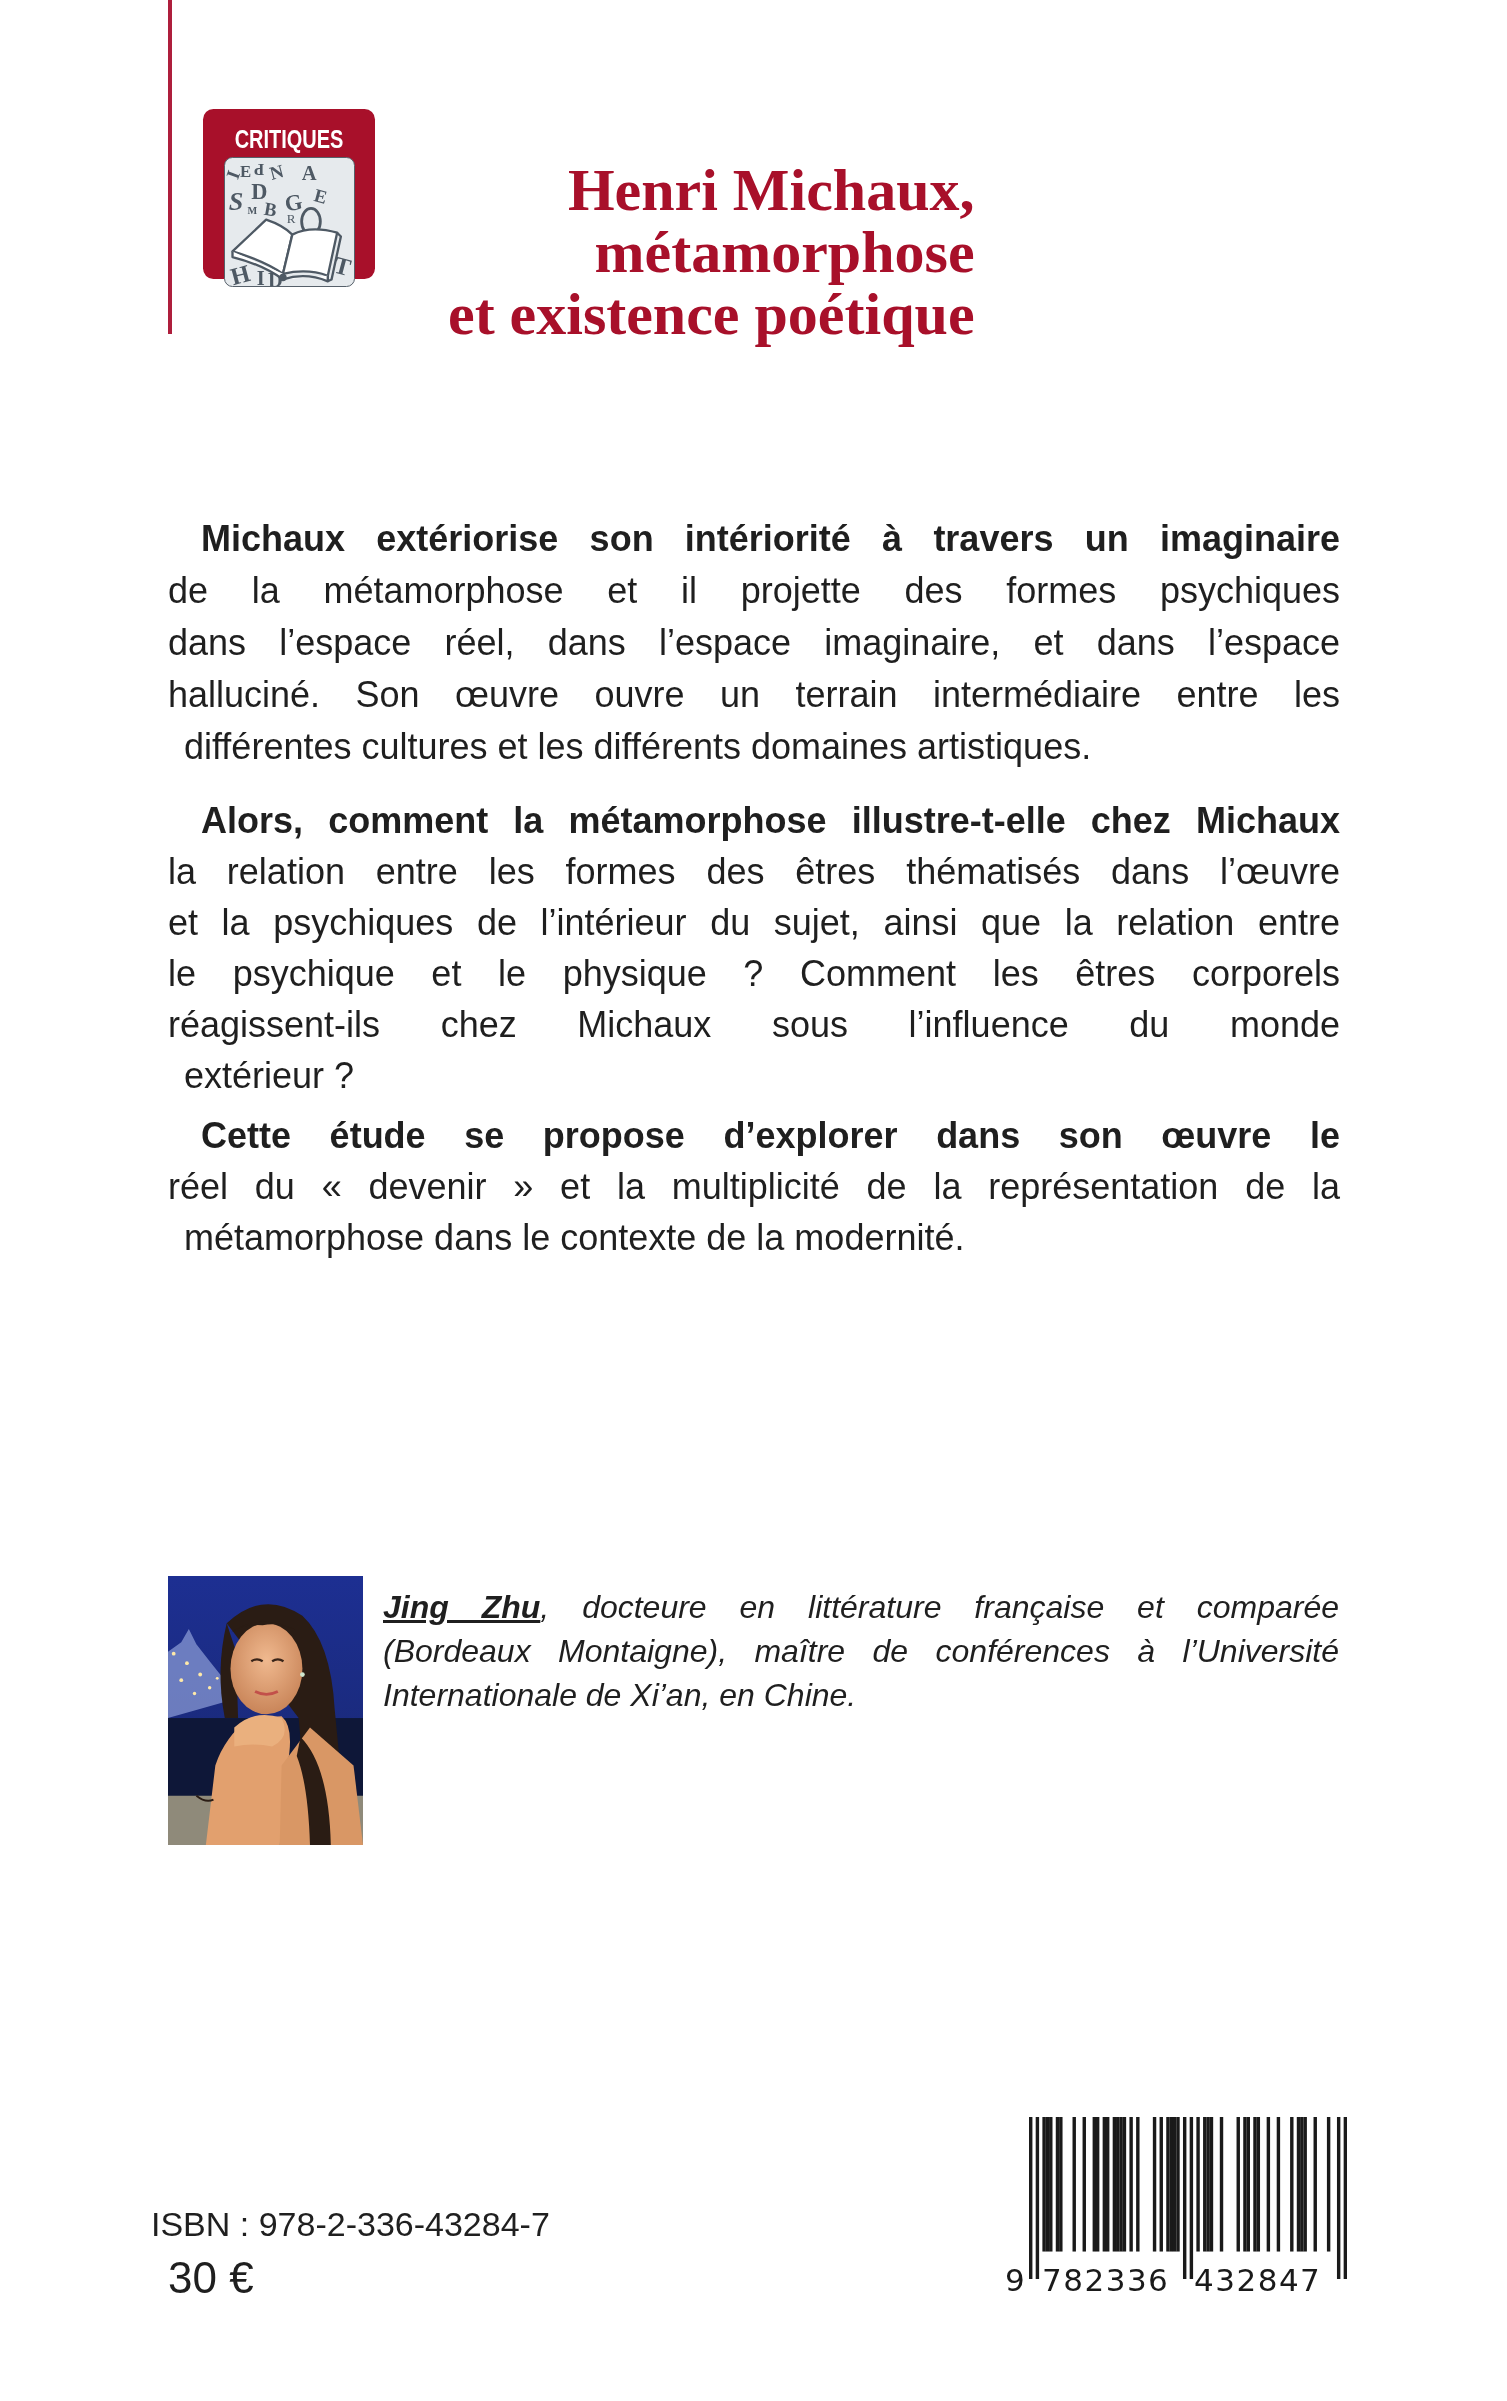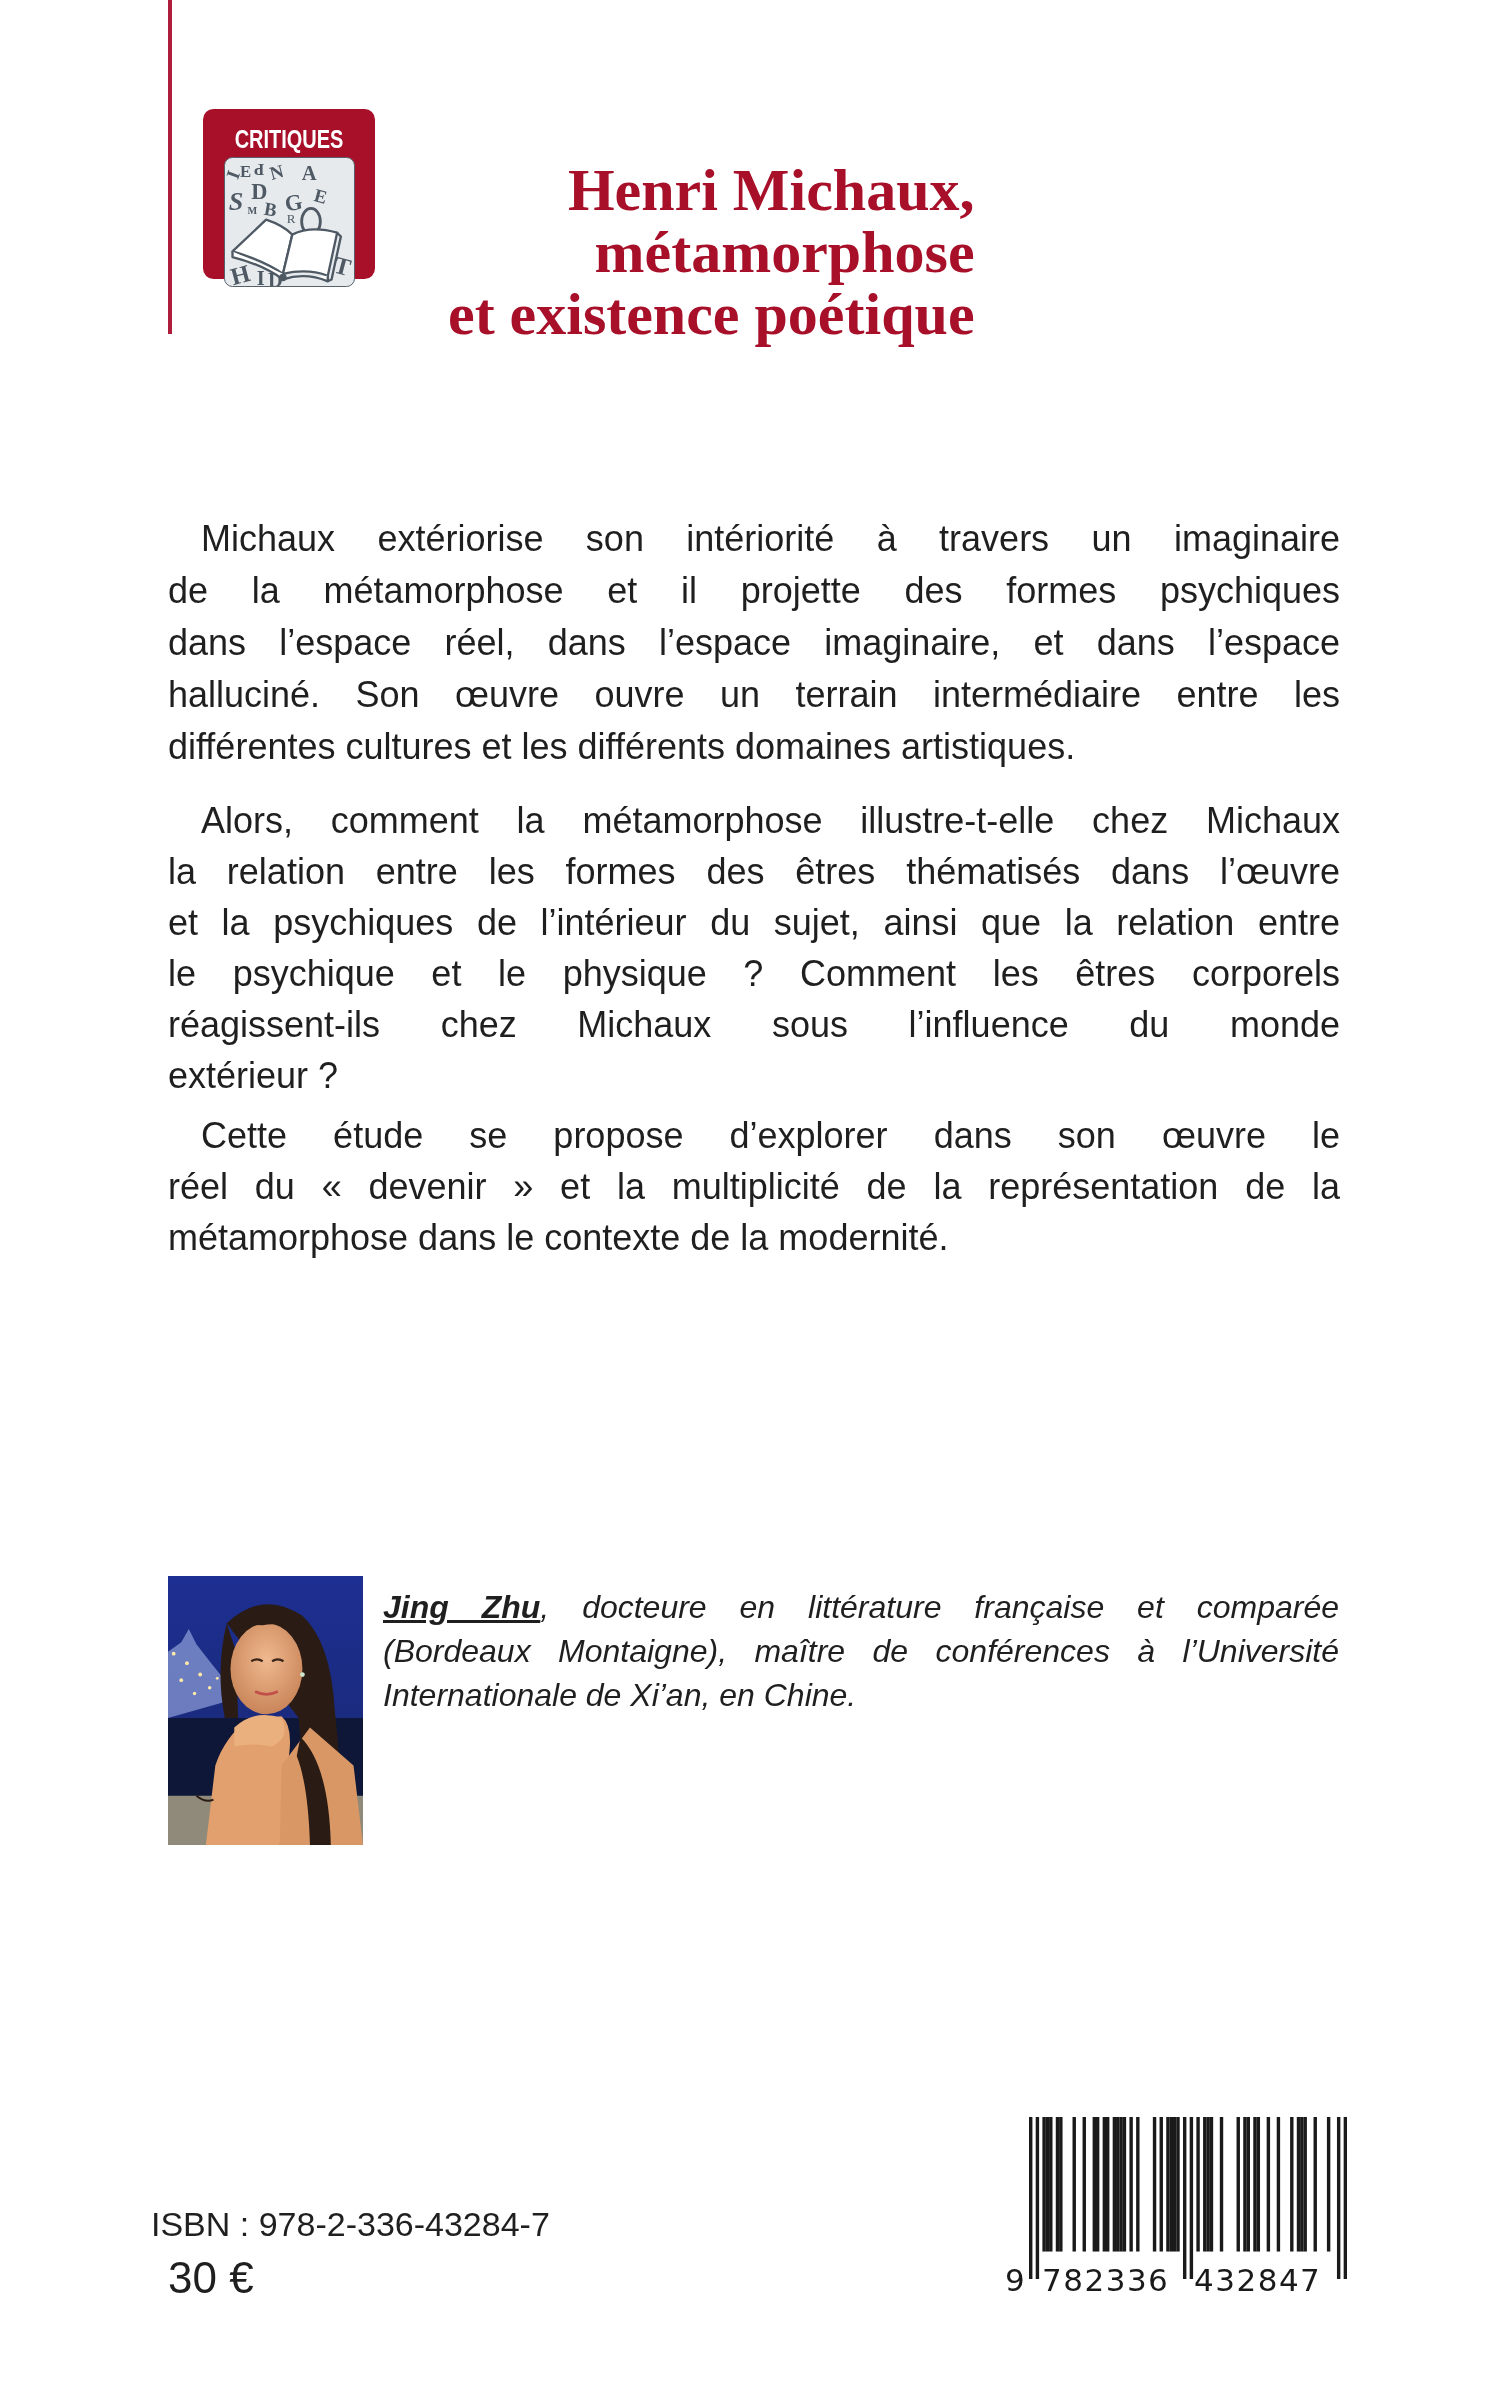--- a/index.html
+++ b/index.html
@@ -17,22 +17,22 @@
     background:#e6eaed; border:1.9px solid #56606a; box-sizing:border-box; overflow:hidden; }
   #logo-art svg { width:100%; height:100%; display:block; }
 
   #title { left:448px; top:159px; color:#a8102a; font-family:"Liberation Serif", serif;
     font-weight:bold; font-size:60px; line-height:62px;text-align:right; }
   #title div { white-space:nowrap; }
 
   .para { left:168px; width:1172px; font-family:"Liberation Sans", sans-serif; font-size:36px;
     color:#1f1f1f; }
   .para .ln { white-space:nowrap; text-align:justify; text-align-last:justify; height:inherit; }
-  .para .ln.last { text-align-last:left; }
-  .para .ln.first { padding-left:33px; }
+  .para .ln.last { text-align-last:left;margin-left:16px; }
+  .para .ln.first { padding-left:33px;font-weight:bold; }
   #para-1 { top:513px; line-height:52px; }
   #para-2 { top:795px; line-height:51px; }
   #para-3 { top:1110px; line-height:51px; }
 
   #author-photo { left:168px; top:1576px; width:195px; height:269px; overflow:hidden;
     background:linear-gradient(180deg,#1f2f8e 0%,#22338f 40%,#14205e 70%,#2a2a3a 100%); }
   #author-photo svg { width:100%; height:100%; display:block; }
 
   #bio { left:383px; top:1585px; width:956px; font-family:"Liberation Sans", sans-serif; font-size:32px;
     line-height:44px; color:#1f1f1f; font-style:italic; }

